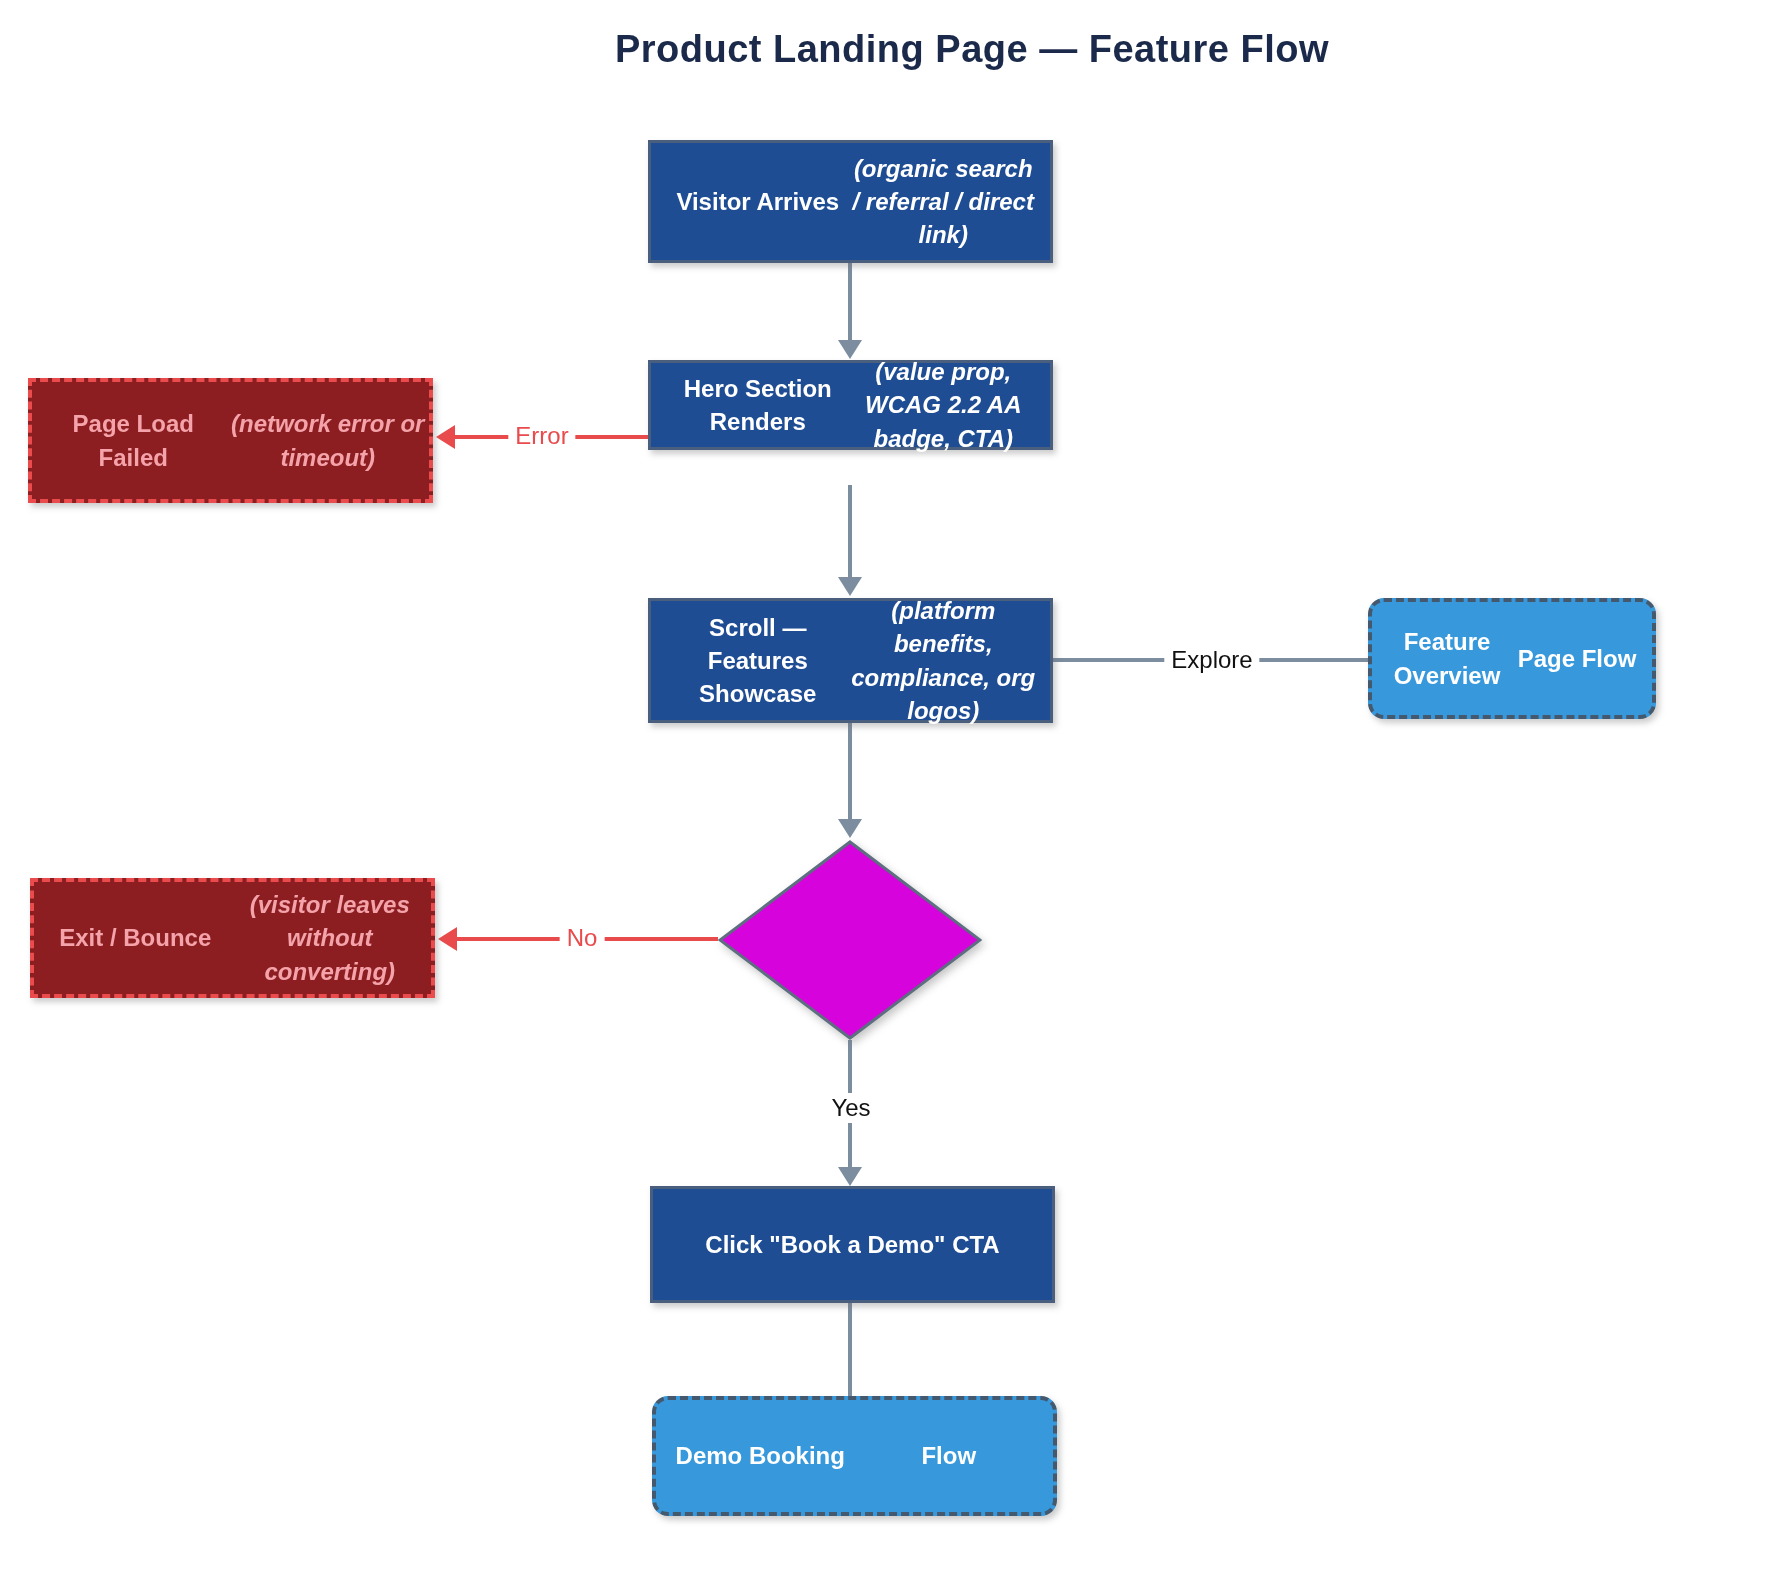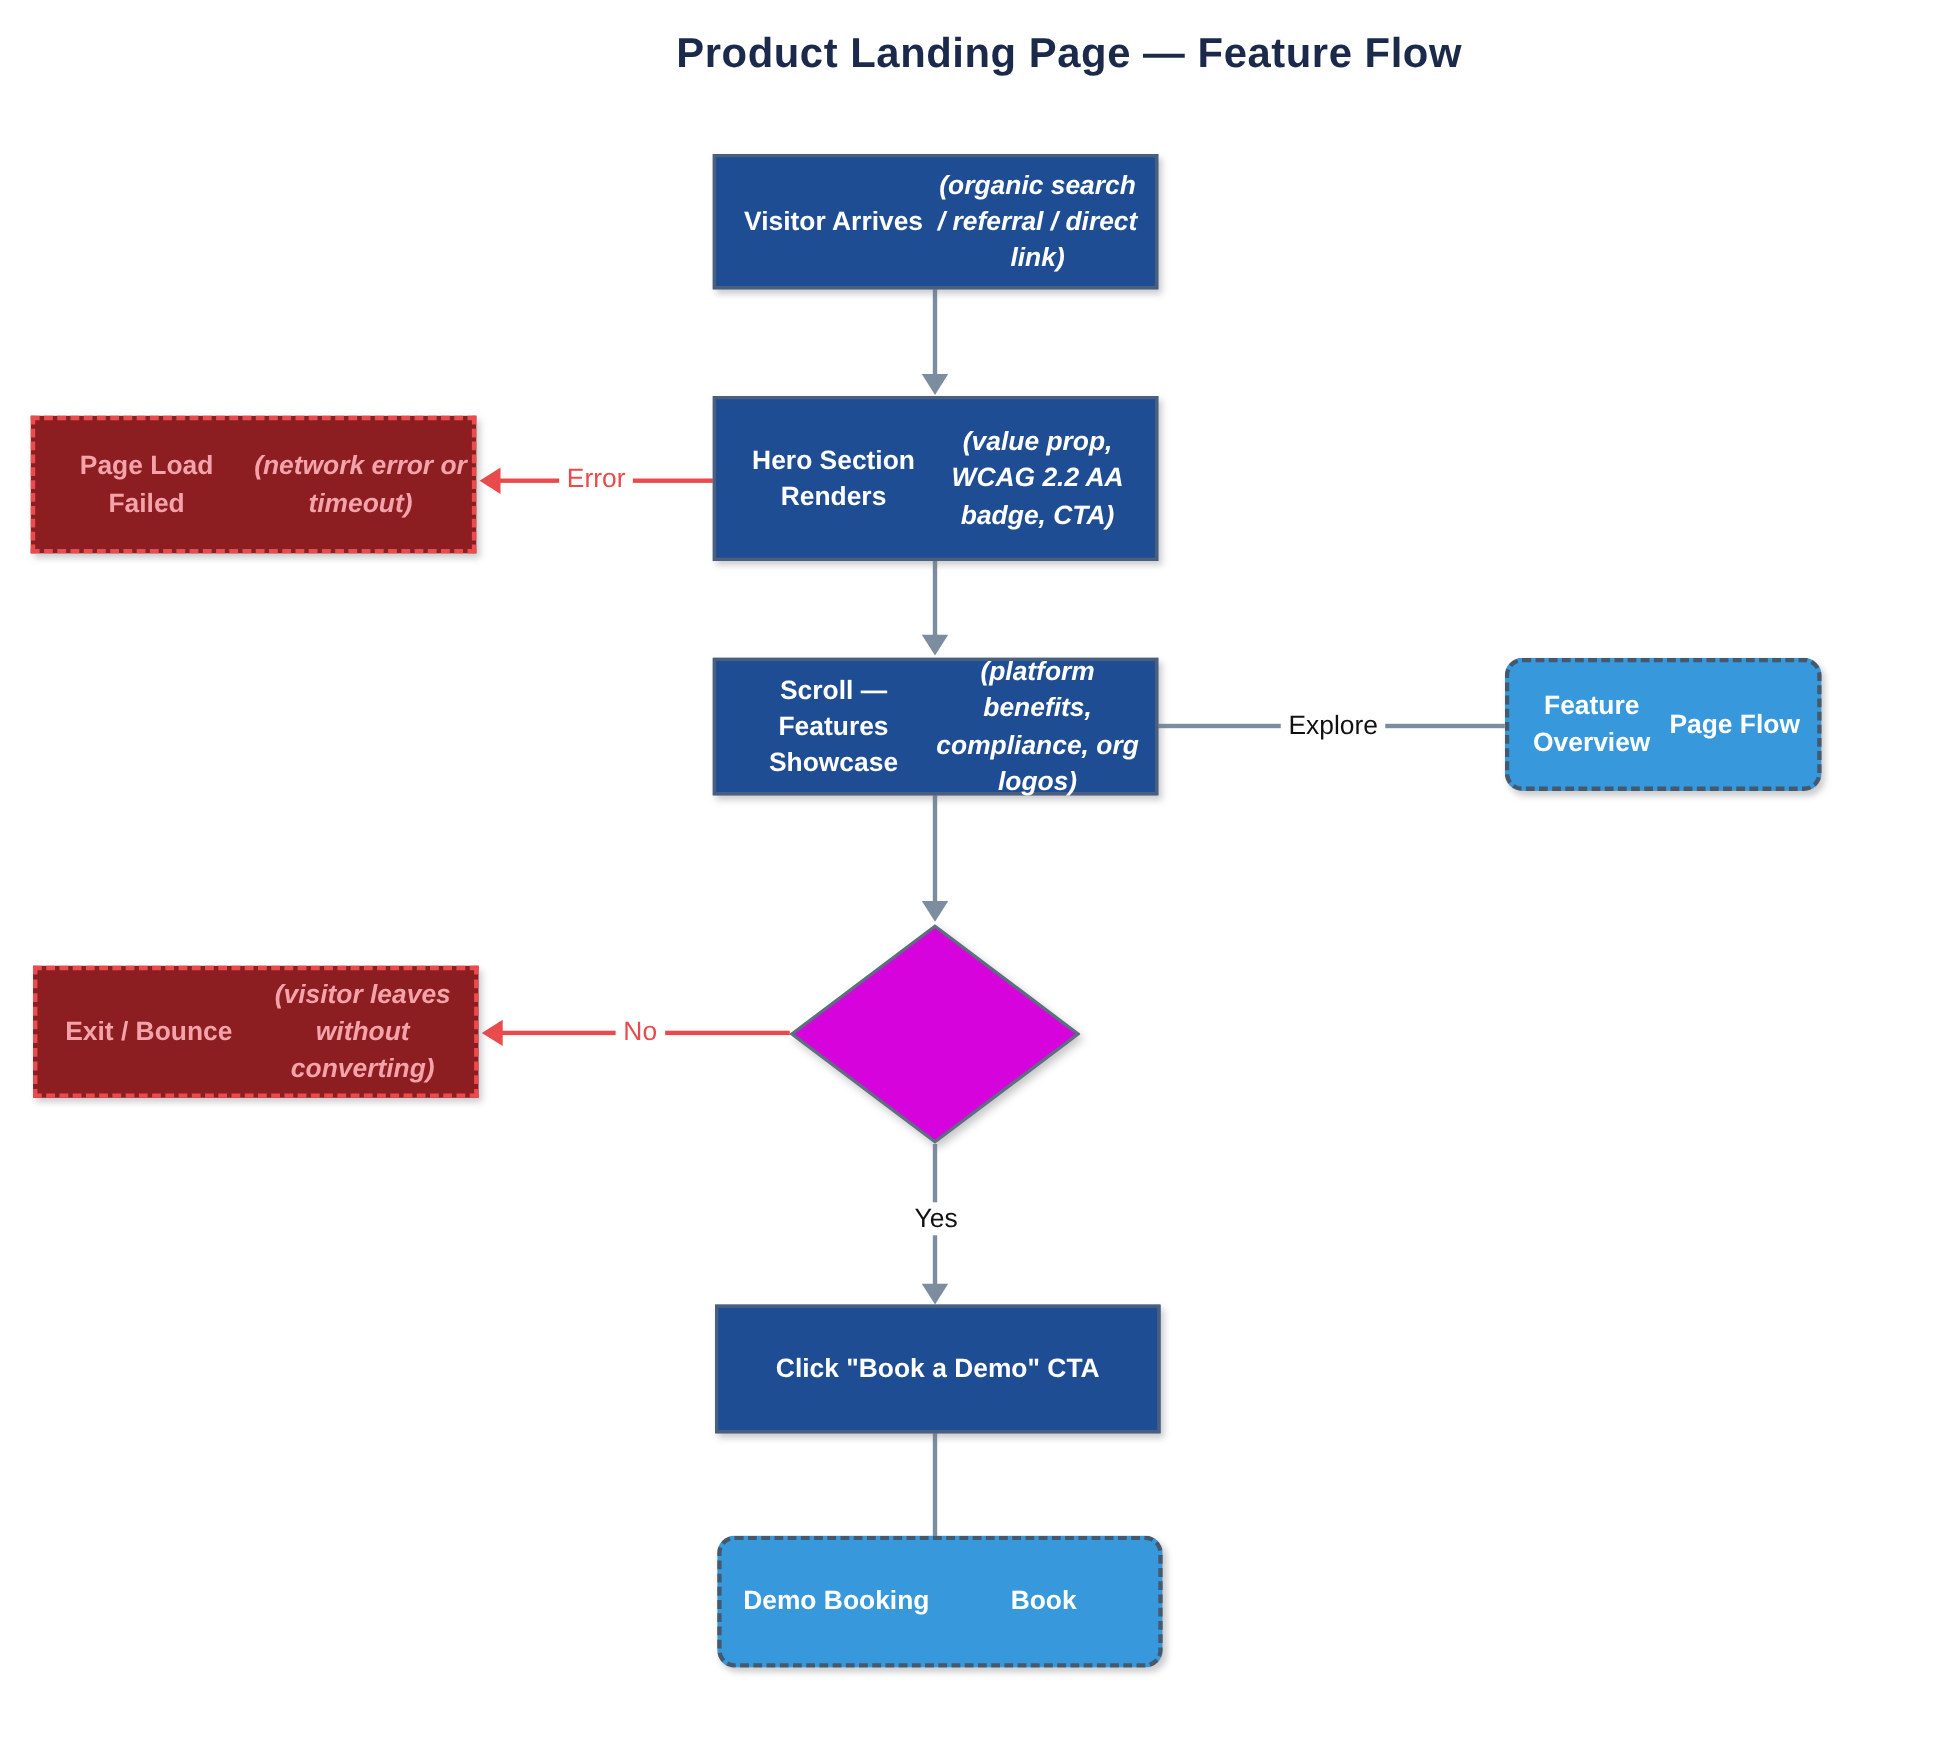--- a/index.html
+++ b/index.html
@@ -109,21 +109,21 @@
   <span class="edge-label red" style="left:582px;top:938px">No</span>
 
   <div class="hline" style="left:1053px;top:658px;width:315px"></div>
   <span class="edge-label" style="left:1212px;top:660px">Explore</span>
 
   <div class="node process" style="left:648px;top:140px;width:405px;height:123px">
     <span class="nl1">Visitor Arrives</span>
     <span class="nl2">(organic search / referral / direct link)</span>
   </div>
 
-  <div class="node process" style="left:648px;top:360px;width:405px;height:150px">
+  <div class="node process" style="left:648px;top:360px;width:405px;height:90px">
     <span class="nl1">Hero Section Renders</span>
     <span class="nl2">(value prop, WCAG 2.2 AA badge, CTA)</span>
   </div>
 
   <div class="node errbox" style="left:28px;top:378px;width:405px;height:125px">
     <span class="nl1">Page Load Failed</span>
     <span class="nl2">(network error or timeout)</span>
   </div>
 
   <div class="node process" style="left:648px;top:598px;width:405px;height:125px">
@@ -146,16 +146,16 @@
     <span class="nl1">Exit / Bounce</span>
     <span class="nl2">(visitor leaves without converting)</span>
   </div>
 
   <div class="node process" style="left:650px;top:1186px;width:405px;height:117px">
     <span class="nl1">Click "Book a Demo" CTA</span>
   </div>
 
   <div class="node subflow" style="left:652px;top:1396px;width:405px;height:120px">
     <span class="nl1">Demo Booking</span>
-    <span class="nl1">Book</span>
+    <span class="nl1">Flow</span>
   </div>
 
 </div>
 
 </body></html>

